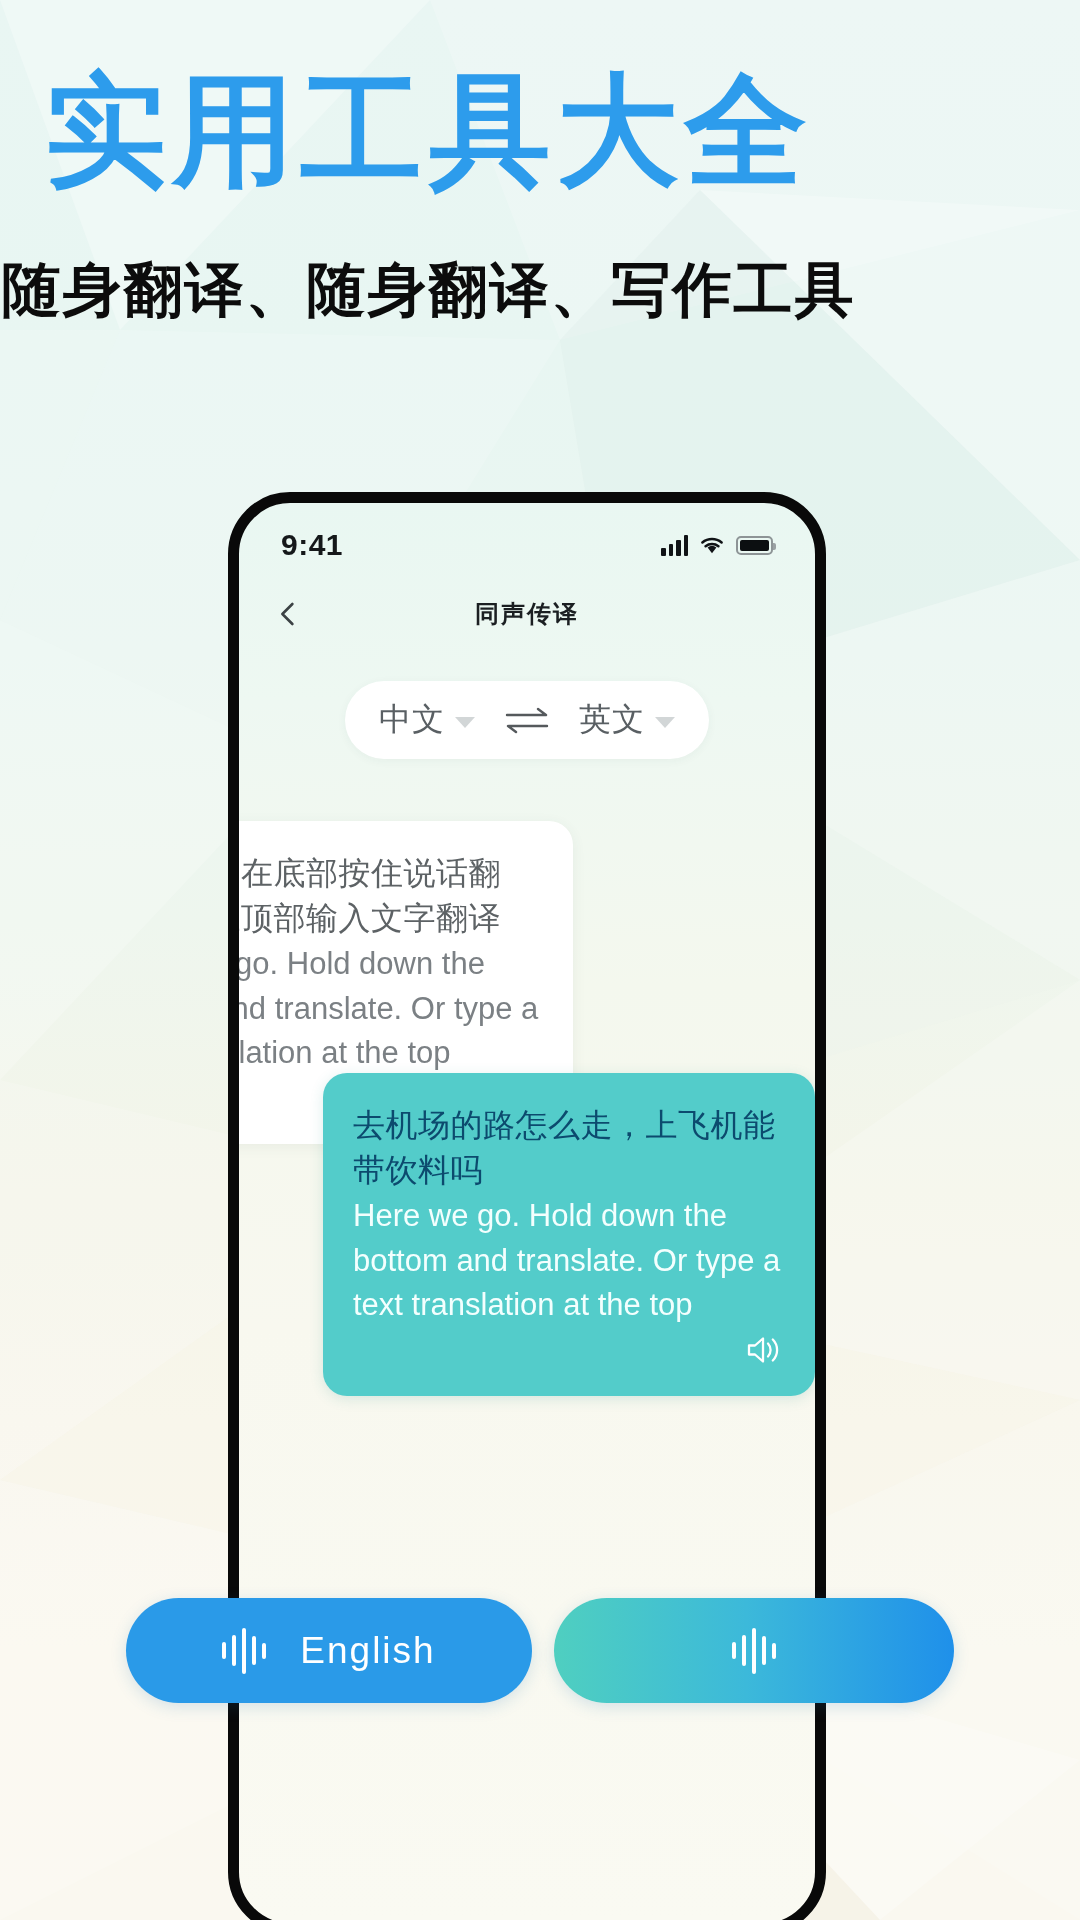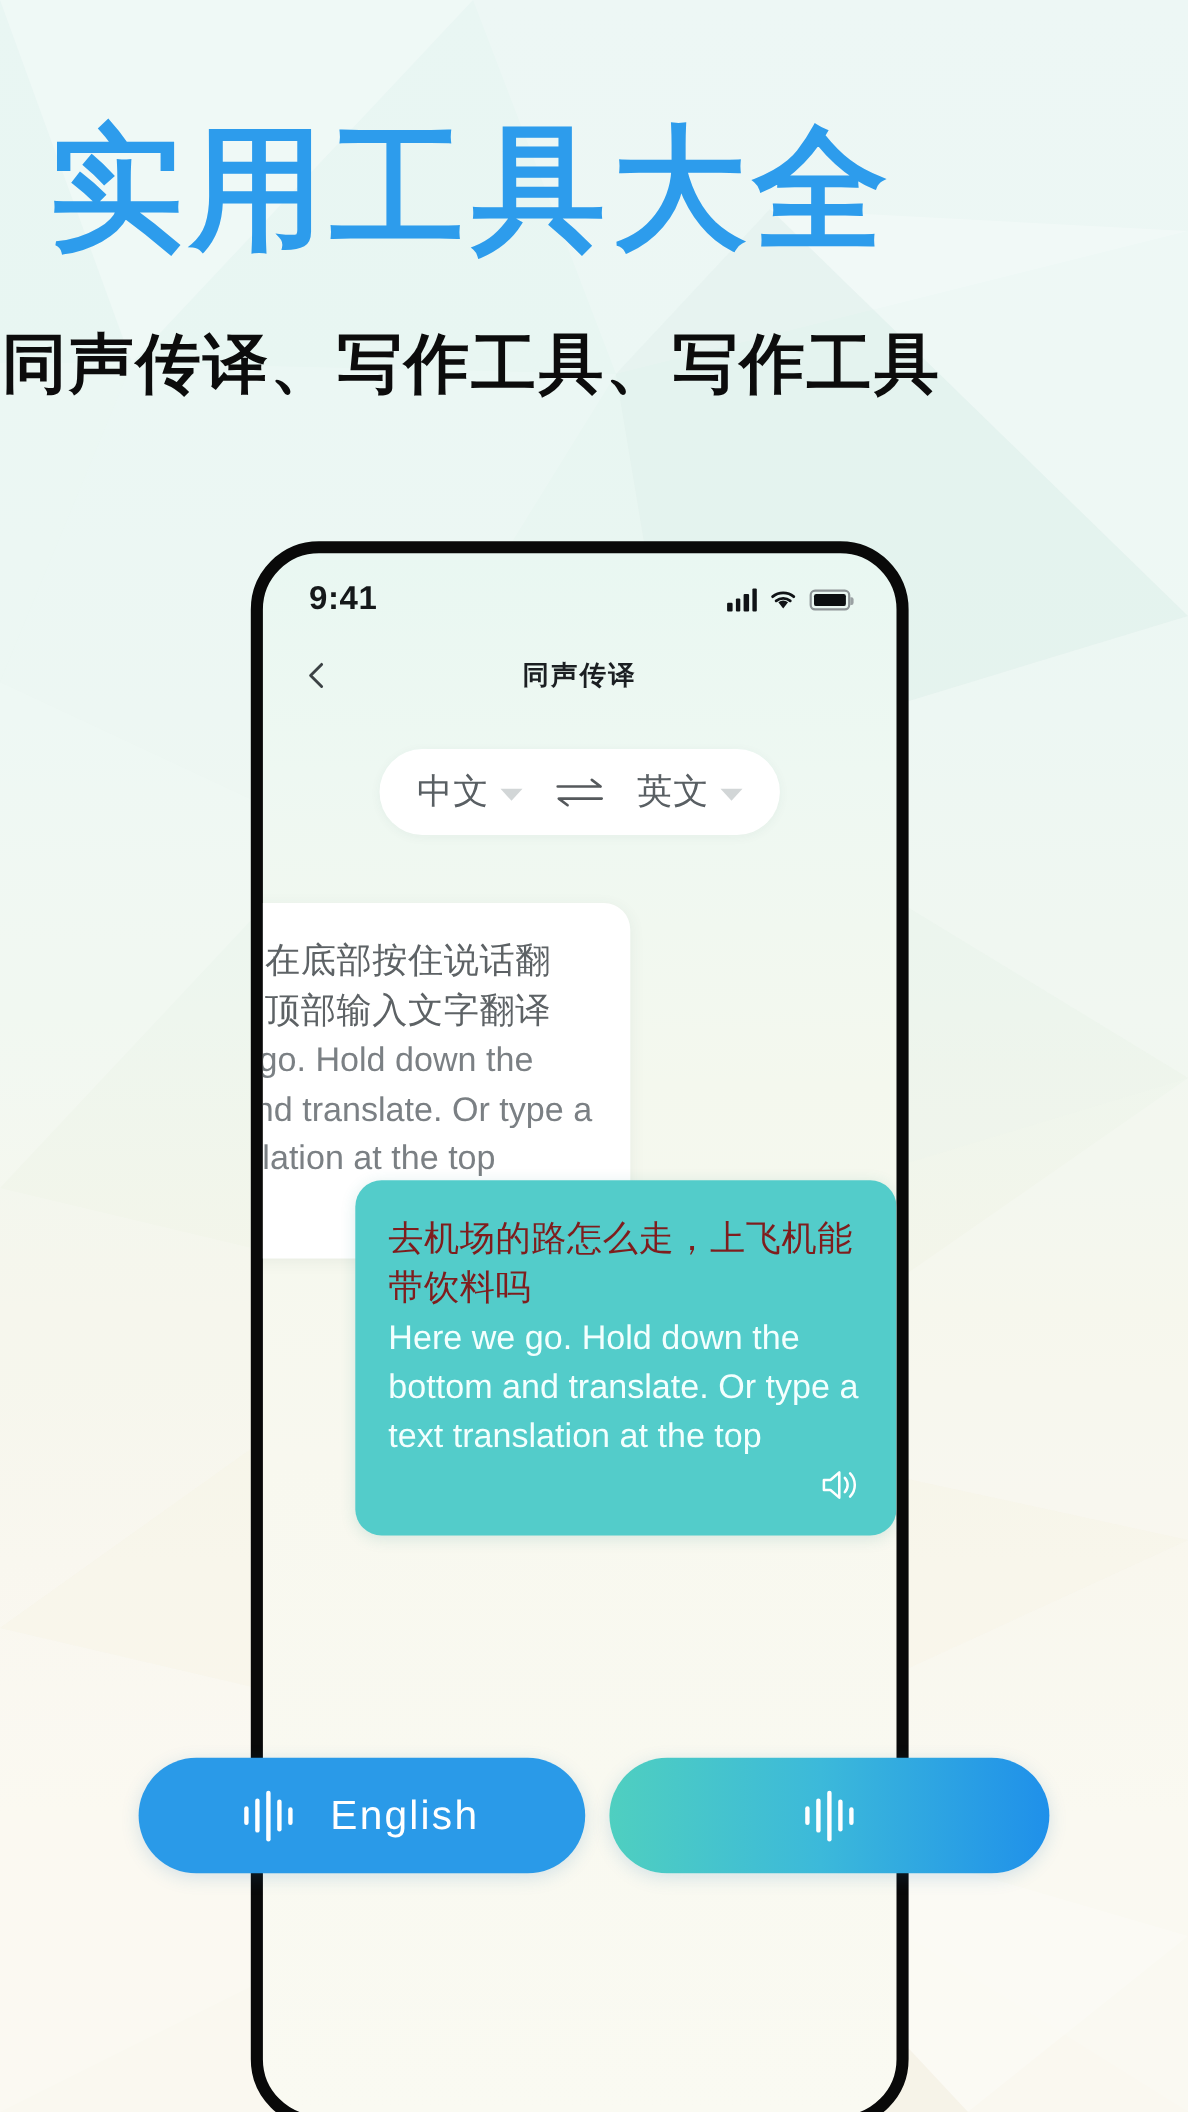--- a/index.html
+++ b/index.html
@@ -23,21 +23,20 @@
       #f8f6ec 74%,
       #faf8ef 86%,
       #faf8f0 100%);
   }
   #bg svg{ position:absolute; inset:0; width:1080px; height:1920px; }
 
   
   .headline{
     position:absolute; left:0; width:857px; text-align:center;
     z-index:5;
-    margin-top:41px;
   }
   #title{
     top:68px; font-size:122px; line-height:1.04; font-weight:700;
     color:#2d9cec; letter-spacing:6px;
     font-family:"Liberation Sans","DejaVu Sans",sans-serif;
   }
   #subtitle{
     top:255px; font-size:59px; line-height:1.2; font-weight:700;
     color:#0c0c0c; letter-spacing:2px;
   }
@@ -118,21 +117,21 @@
     box-shadow:0 3px 14px rgba(50,90,80,.07);
   }
   #bubble-left .b-zh{ color:#5d6265; }
   #bubble-left .b-en{ color:#7b8084; }
 
   #bubble-right{
     left:84px; top:570px; width:492px;
     background:#53ccca; border-radius:24px;
     box-shadow:0 3px 14px rgba(40,140,135,.16);
   }
-  #bubble-right .b-zh{ color:#7f1d1d; }
+  #bubble-right .b-zh{ color:#0c4a6e; }
   #bubble-right .b-en{ color:#f3fffe; }
 
   .spk{ display:flex; justify-content:flex-end; margin-top:2px; }
   .spk svg{ width:44px; height:40px; cursor:pointer; }
 
   
   #btnrow{
     position:absolute; left:0; top:1598px; width:1080px;
     display:flex; justify-content:center; gap:22px; z-index:9;
   }
@@ -171,21 +170,21 @@
     <polygon points="1080,980 1080,1400 620,1300" fill="#ffffff" opacity="0.20"></polygon>
     <polygon points="420,1180 620,1300 1080,1400 600,1620 0,1480" fill="#f7f4e8" opacity="0.30"></polygon>
     <polygon points="0,1480 600,1620 0,1920" fill="#ffffff" opacity="0.17"></polygon>
     <polygon points="600,1620 1080,1400 1080,1920" fill="#ffffff" opacity="0.13"></polygon>
     <polygon points="430,1920 600,1620 880,1920" fill="#efeadc" opacity="0.40"></polygon>
     <polygon points="600,1620 880,1920 1080,1760" fill="#ffffff" opacity="0.26"></polygon>
   </svg>
 </div>
 
 <div class="headline" id="title">实用工具大全</div>
-<div class="headline" id="subtitle">同声传译、写作工具、写作工具</div>
+<div class="headline" id="subtitle">随身翻译、随身翻译、写作工具</div>
 
 <div id="phone">
 
   <div id="statusbar">
     <div id="clock">9:41</div>
     <div class="sb-right">
       <span class="bars">
           <i></i>
           <i></i>
           <i></i>

